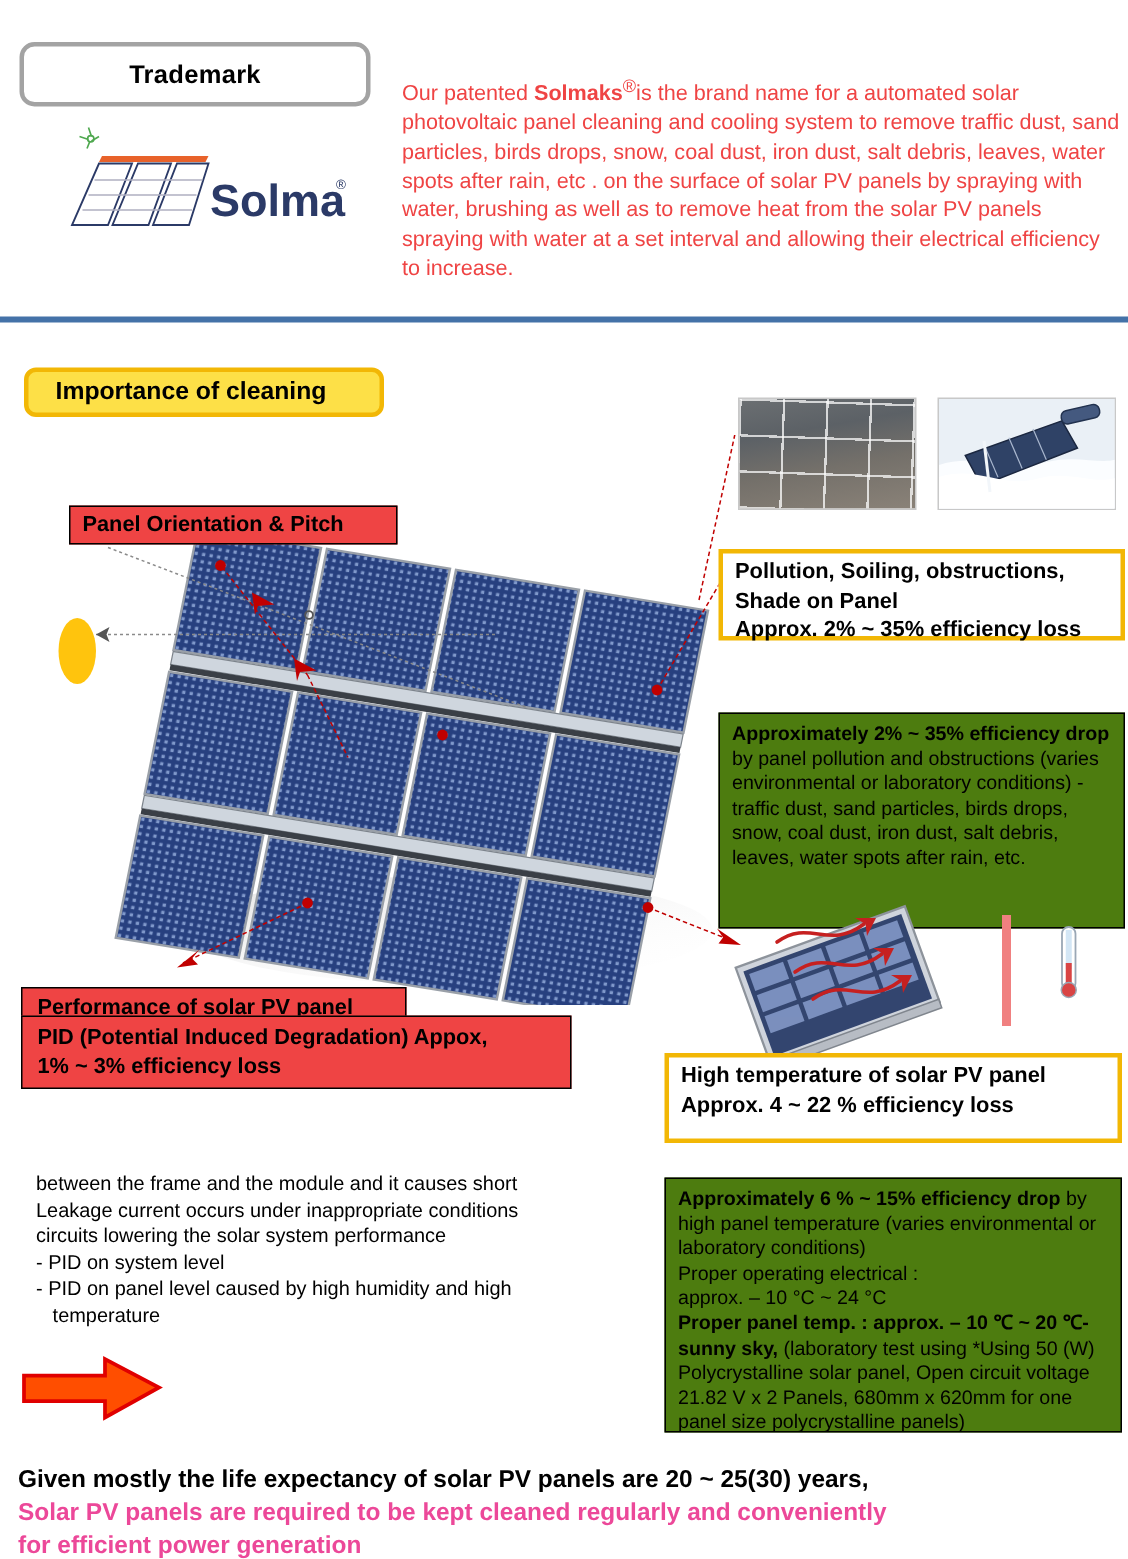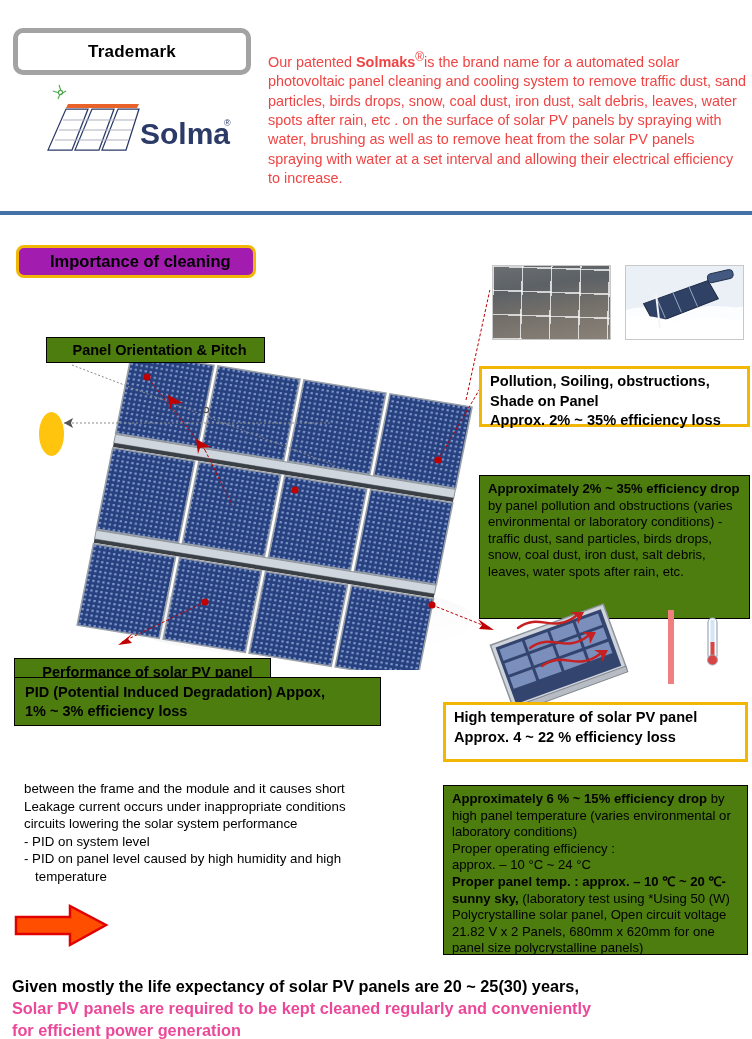--- a/index.html
+++ b/index.html
@@ -7,44 +7,44 @@
     width:752px;height:1039px;position:relative;overflow:hidden;
     font-family:"Liberation Sans", sans-serif;
     color:#000;
     -webkit-font-smoothing:antialiased;
   }
   .abs{position:absolute;}
 
   
   #trademark-box{
     left:13px;top:28px;width:228px;height:37px;
-    border:5px solid #a3a3a3;border-radius:10px;background:#fff;
+    border:3px solid #a3a3a3;border-radius:10px;background:#fff;
     display:flex;align-items:center;justify-content:center;
   }
   #trademark-box .lbl{font-size:17px;font-weight:bold;letter-spacing:.2px;}
 
   #logo-wrap{left:42px;top:82px;width:190px;height:72px;}
   #intro-paragraph{
     left:268px;top:48px;width:480px;
     font-size:14.4px;line-height:19.4px;color:#ef4444;
   }
   #intro-paragraph b{font-weight:bold;}
 
   #divider{left:0px;top:211px;width:752px;height:4px;background:#4472A8;}
 
   
   #importance-box{
     left:16px;top:245px;width:240px;height:33px;
-    border:3px solid #F2B705;border-radius:8px;background:#a21caf;
-    display:flex;align-items:center;padding-left:31px;box-sizing:border-box;
+    border:3px solid #F2B705;border-radius:8px;background:#fde047;
+    display:flex;align-items:center;padding-left:18px;box-sizing:border-box;
   }
   #importance-box .lbl{font-size:16.5px;font-weight:bold;}
 
   
-  .plainbox{background:#4d7c0f;border:1.6px solid #000;box-sizing:border-box;justify-content:center;}
+  .plainbox{background:#ef4444;border:1.6px solid #000;box-sizing:border-box;}
   .plainbox .t{font-size:14.5px;font-weight:bold;line-height:19px;}
 
   #panel-orientation-box{
     left:46px;top:337px;width:219px;height:26px;
     display:flex;align-items:center;padding-left:8px;
   }
   #performance-box{
     left:14px;top:634px;width:257px;height:29px;
     display:flex;align-items:center;padding-left:10px;margin-top:24px;
   }
@@ -311,21 +311,21 @@
   </svg>
 </div>
 
 <div class="abs yellowbox" id="hightemp-box">
   <div class="t">High temperature of solar PV panel</div>
   <div class="t">Approx. 4 ~ 22 % efficiency loss</div>
 </div>
 
 <div class="abs detailbox" id="temp-detail">
   <b>Approximately 6 % ~ 15%  efficiency drop</b><span> by high panel temperature  (varies  environmental or laboratory  conditions)</span>
-  <div>Proper operating  efficiency  :</div>
+  <div>Proper operating  electrical  :</div>
   <div>approx. – 10 °C ~ 24 °C</div>
   <div><b>Proper panel temp.  : approx.  – 10 ℃ ~ 20 ℃-</b><b>sunny sky,</b><span> (laboratory test using *Using 50 (W) Polycrystalline solar panel, Open circuit voltage 21.82 V x 2 Panels, 680mm x 620mm for one panel size polycrystalline panels)</span></div>
 </div>
 
 <div class="abs" id="big-arrow">
   <svg width="95" height="45" viewBox="0 0 95 45">
     <path d="M2 14 L56 14 L56 3 L92 22 L56 42 L56 31 L2 31 Z" fill="#FF4E00" stroke="#E00000" stroke-width="2.5" stroke-linejoin="miter"></path>
   </svg>
 </div>
 

